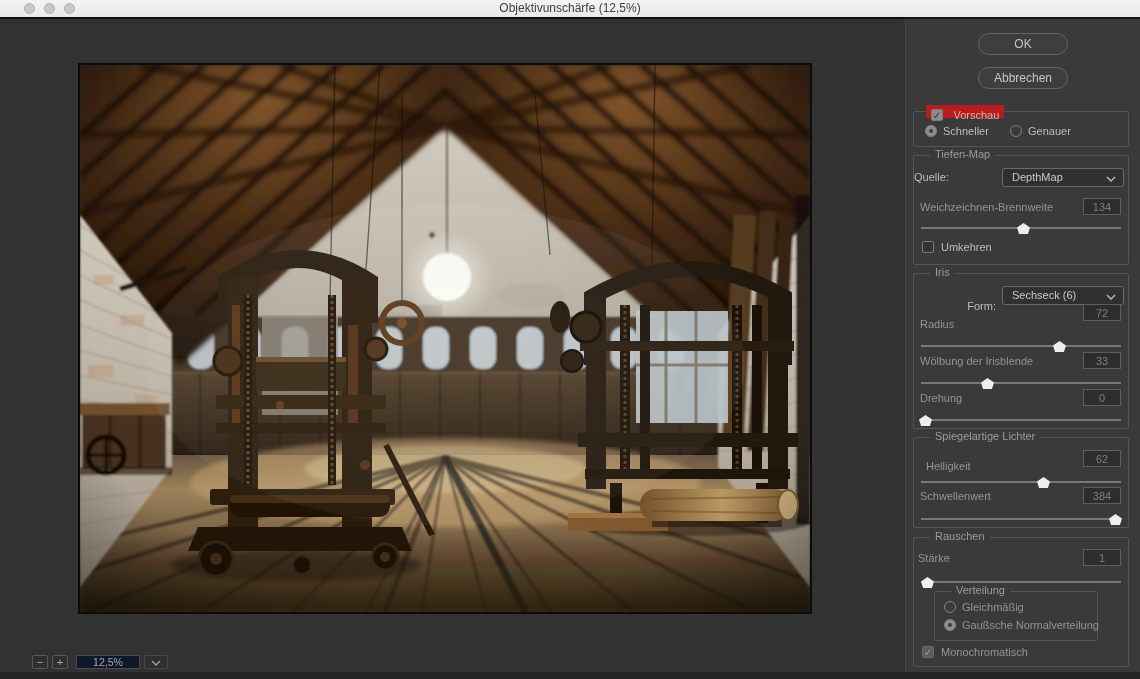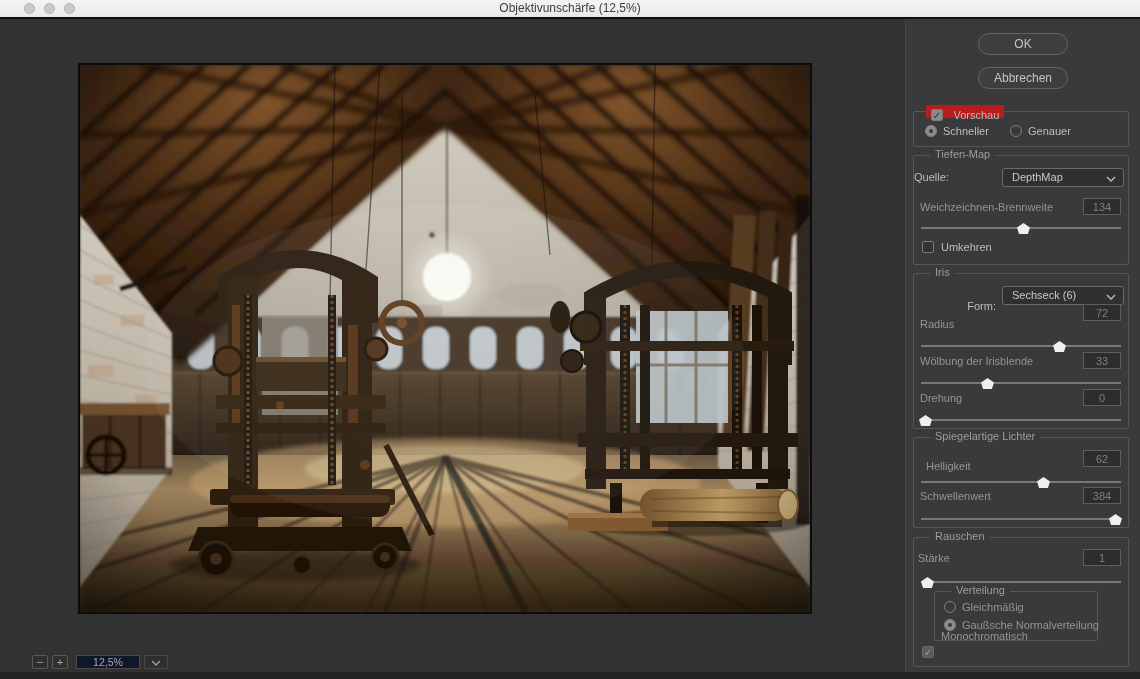--- a/index.html
+++ b/index.html
@@ -486,20 +486,20 @@
           <span class="thumb" style="left: calc(3% - 6px);"></span>
         </div>
         <div class="gbox" style="left:20px;top:53px;width:164px;height:50px;">
           <span class="gtitle" style="background:#3a3a3a;">Verteilung</span>
           <span class="rb" style="left:9px;top:9px;"></span>
           <span class="lbl" style="left:27px;top:9px;">Gleichmäßig</span>
           <span class="rb on" style="left:9px;top:27px;"></span>
           <span class="lbl" style="left:27px;top:27px;">Gaußsche Normalverteilung</span>
         </div>
         <span class="cb on dim" style="left:8px;top:108px;">✓</span>
-        <span class="lbl" style="left:27px;top:92px;">Monochromatisch</span>
+        <span class="lbl" style="left:27px;top:108px;">Monochromatisch</span>
       </div>
 
     </div>
   </div>
 
   <div style="position:absolute;left:0;bottom:0;width:1140px;height:7px;background:#242424;"></div>
 </div>
 
 </body></html>

